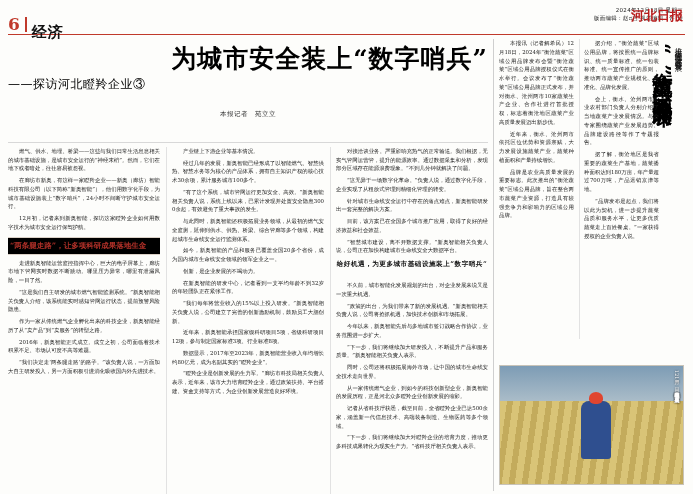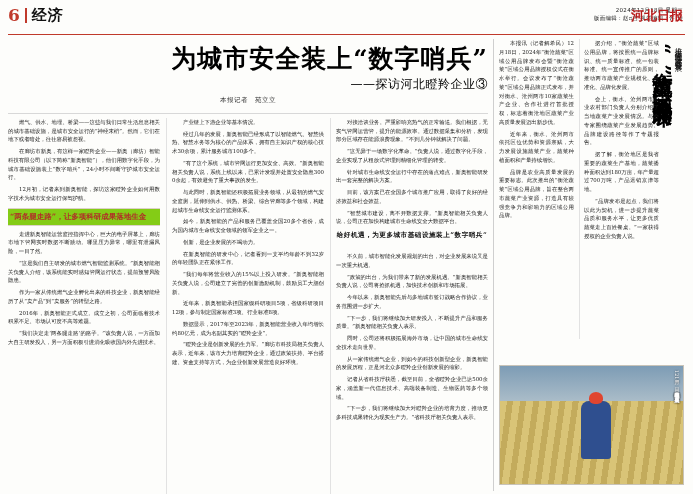--- a/index.html
+++ b/index.html
@@ -46,20 +46,21 @@
     width: 2px;
     height: 15px;
     background: #c0392b;
   }
   .section-name {
     font-family: "DejaVu Serif", "Liberation Serif", serif;
     font-size: 15px;
     font-weight: bold;
     letter-spacing: 1px;
     color: #111;
+    margin-top: 17px;
   }
   .masthead-right {
     margin-left: auto;
     text-align: right;
     display: flex;
     flex-direction: column;
     align-items: flex-end;
     padding-right: 2px;
   }
   .issue-line {
@@ -106,32 +107,32 @@
     text-align: right;
     font-family: "DejaVu Serif", "Liberation Serif", serif;
     font-size: 25px;
     font-weight: bold;
     letter-spacing: 1px;
     line-height: 1.15;
     margin: 6px 0 2px 0;
     color: #000;
   }
   .subhead {
-    text-align: right;
+    text-align: left;
     font-family: "DejaVu Serif", "Liberation Serif", serif;
     font-size: 12px;
     letter-spacing: .5px;
-    margin-bottom: 3px;
+    margin-bottom: 17px;
     color: #000;
   }
   .byline {
     text-align: center;
     font-size: 6.5px;
     color: #333;
-    margin-bottom: 8px;
+    margin-bottom: 23px;
     letter-spacing: .5px;
   }
   .hr-thin {
     border-top: 1px solid #d8d8d8;
     margin: 3px 0 4px 0;
   }
 
   
   .cols {
     display: flex;
@@ -162,21 +163,21 @@
     display: block;
     font-family: "DejaVu Serif", "Liberation Serif", serif;
     font-size: 7.5px;
     font-weight: bold;
     color: #b03028;
     line-height: 1.35;
     margin: 5px 0 4px 0;
     padding: 3px 2px;
     border-top: 1px solid #dcd2c8;
     border-bottom: 1px solid #dcd2c8;
-    background: #84cc16;
+    background: #000000;
     text-indent: 0;
   }
   .kicker.dark {
     color: #111;
     background: #f3f3f0;
     border-top: 1px solid #cfcfcf;
     border-bottom: 1px solid #cfcfcf;
   }
   .subhd {
     display: block;

